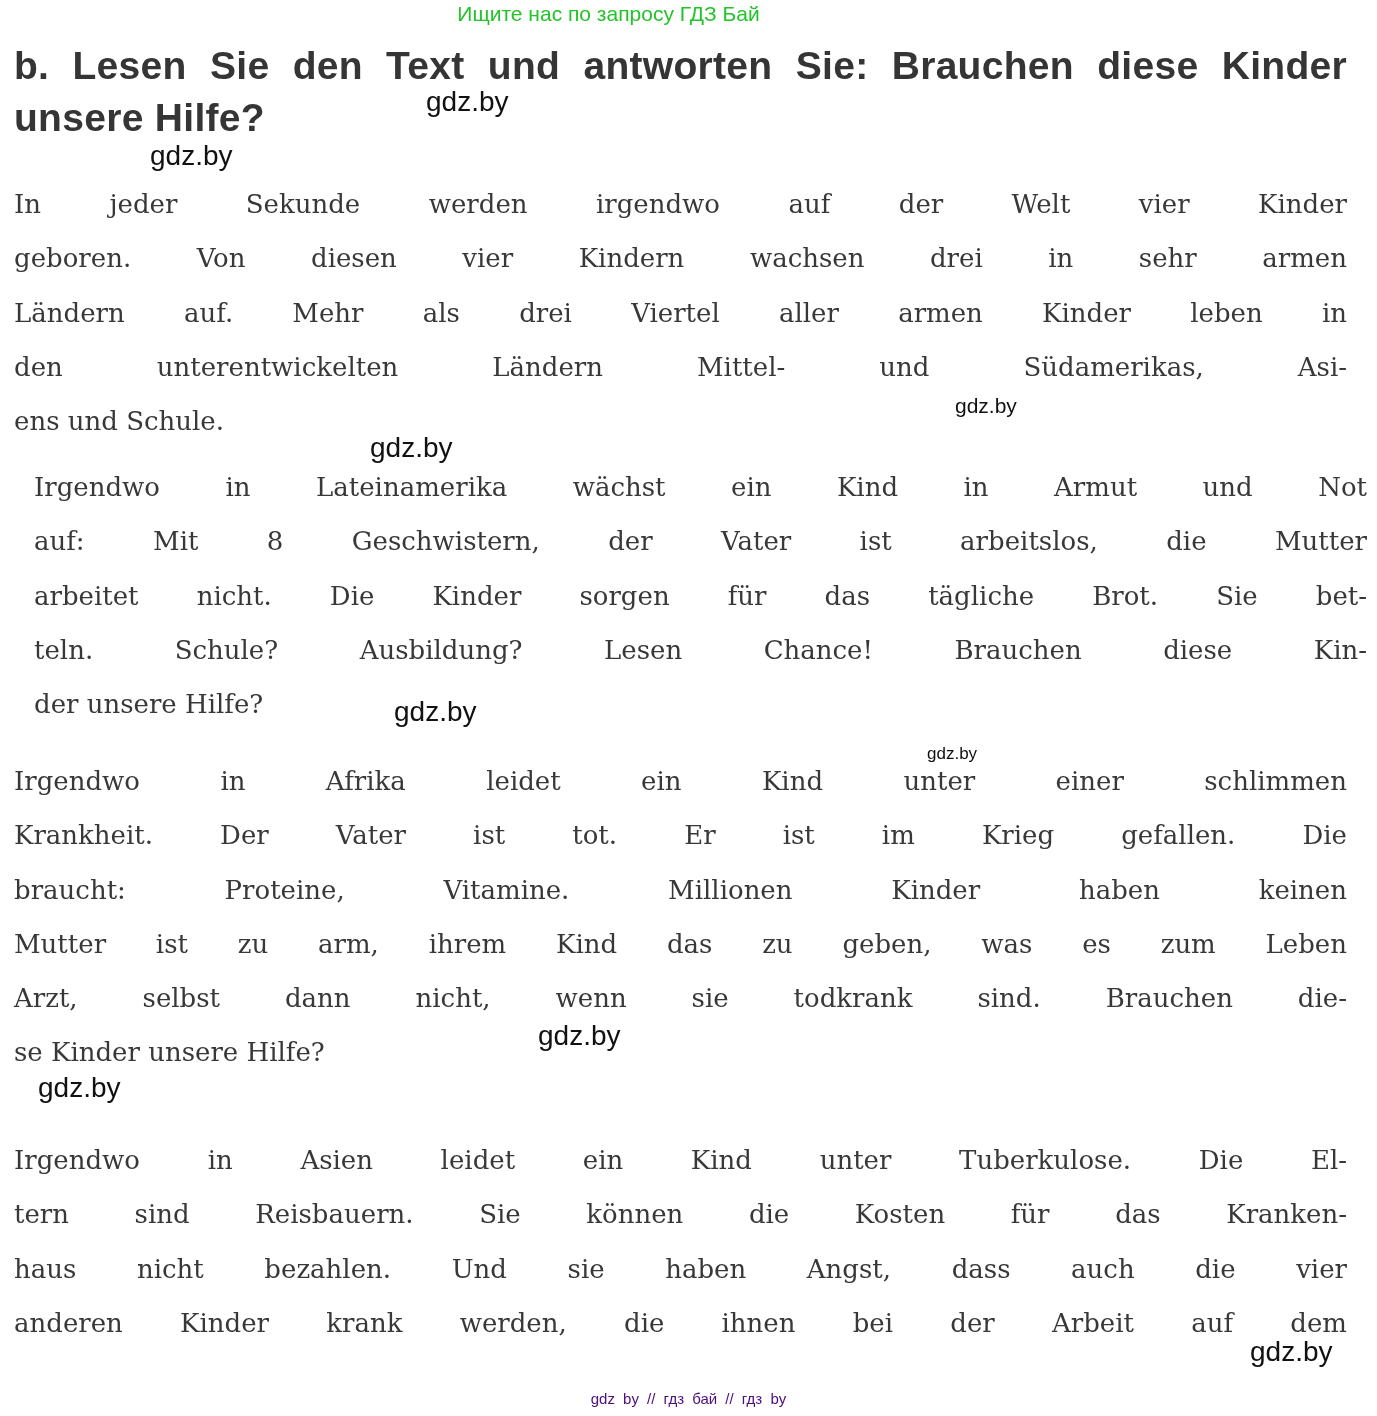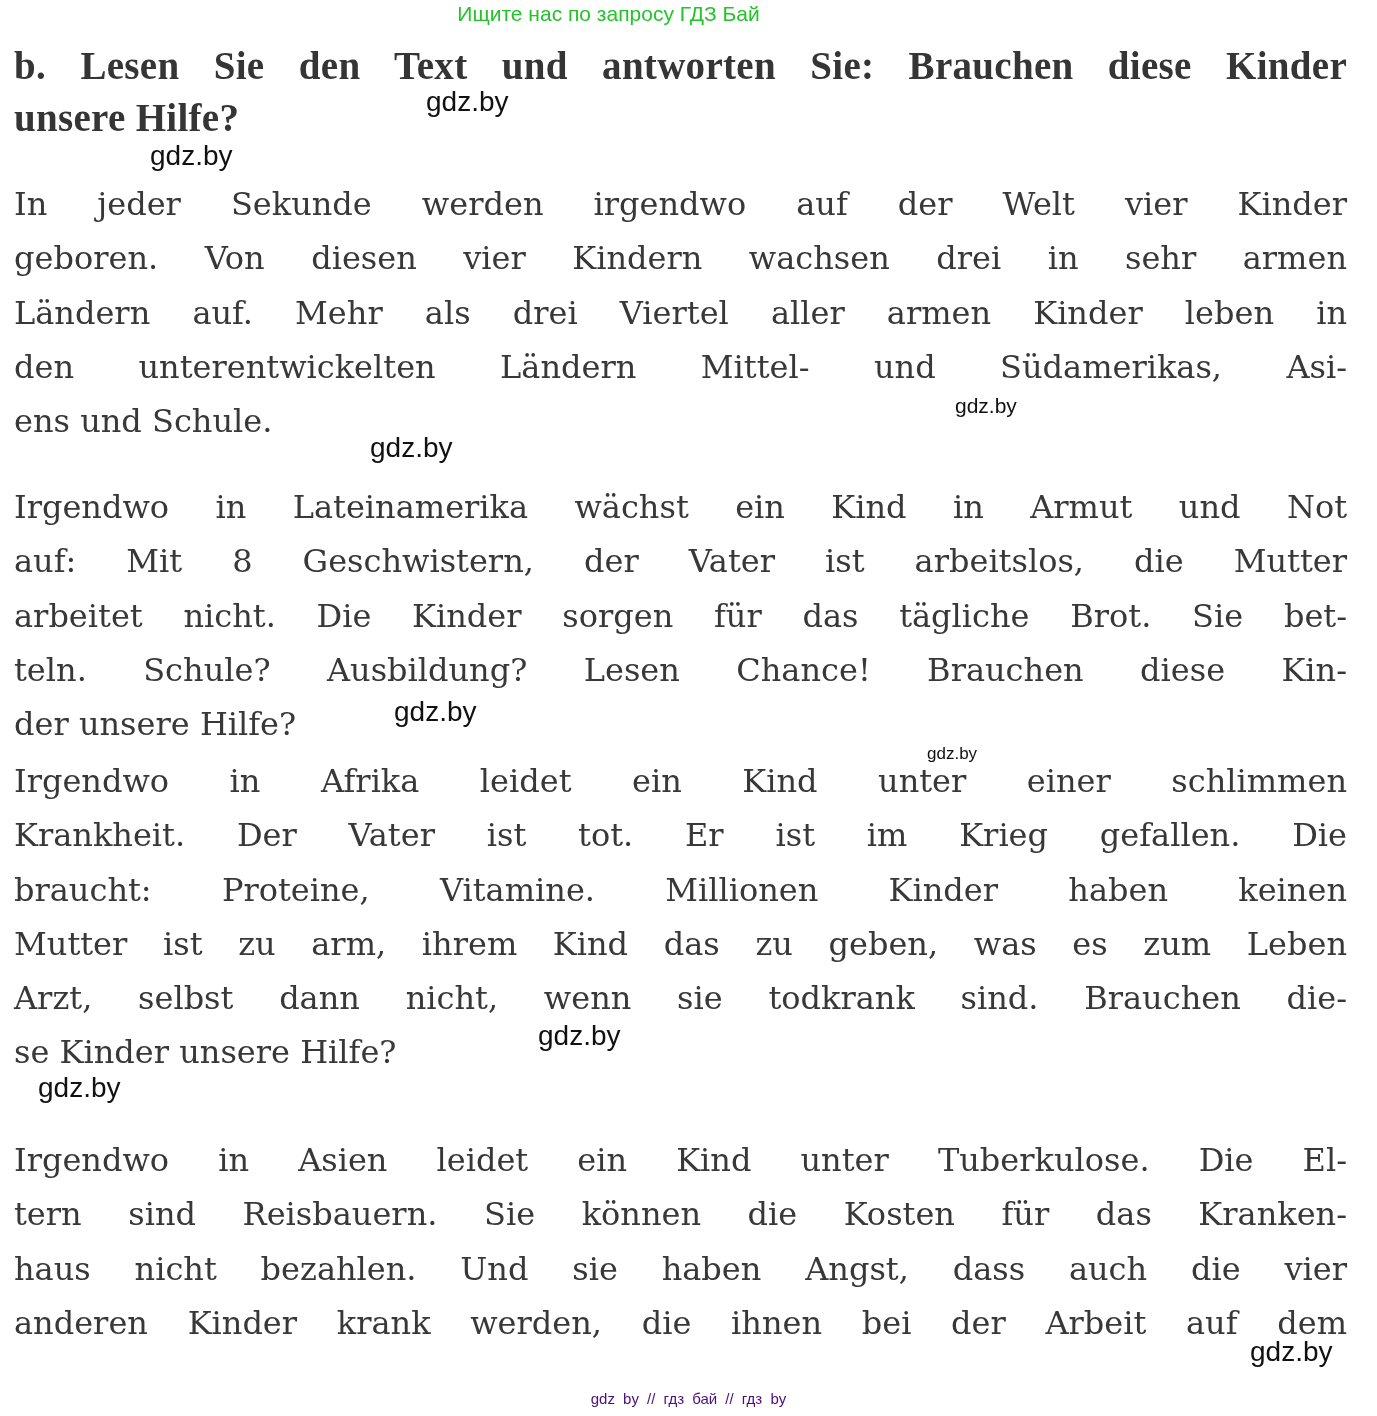--- a/index.html
+++ b/index.html
@@ -4,30 +4,30 @@
   <style>
     html, body { margin: 0; padding: 0; background: #ffffff; }
     body { width: 1377px; height: 1416px; position: relative; overflow: hidden; }
     .banner {
       position: absolute; left: 0; top: 0; width: 1217px; height: 28px;
       text-align: center; font-family: "Liberation Sans", sans-serif;
       font-size: 21px; line-height: 28px; color: #22c42a;
     }
     .heading {
       position: absolute; left: 14px; top: 40px; width: 1333px;
-      font-family: Liberation Serif, serif; font-weight: bold;
+      font-family: Liberation Sans, sans-serif; font-weight: bold;
       font-size: 39px; line-height: 52px; color: #353535;
       text-align: justify; text-align-last: left; margin: 0;
       letter-spacing: 0.3px;
     }
     .heading .line { display: block; text-align: justify; text-align-last: justify; }
     .heading .line.last { text-align-last: left; }
     .para {
       position: absolute; left: 14px; width: 1333px;
-      font-family: "DejaVu Serif", serif; font-size: 32px; line-height: 54.3px;
+      font-family: "DejaVu Serif", serif; font-size: 26px; line-height: 54.3px;
       color: #383838; margin: 0;
     }
     .para .line { display: block; white-space: nowrap; text-align: justify; text-align-last: justify; }
     .para .line.last { text-align-last: left; }
     .wm {
       position: absolute; font-family: "Liberation Sans", sans-serif;
       color: #111; white-space: nowrap;
     }
     .footer {
       position: absolute; left: 0; top: 1384px; width: 1377px; height: 30px;
@@ -46,21 +46,21 @@
 </h1>
 
 <p class="para" style="top:177px;">
   <span class="line">In jeder Sekunde werden irgendwo auf der Welt vier Kinder</span>
   <span class="line">geboren. Von diesen vier Kindern wachsen drei in sehr armen</span>
   <span class="line">Ländern auf. Mehr als drei Viertel aller armen Kinder leben in</span>
   <span class="line">den unterentwickelten Ländern Mittel- und Südamerikas, Asi-</span>
   <span class="line last">ens und Schule.</span>
 </p>
 
-<p class="para" style="top:480px;">
+<p class="para" style="top:460px;margin-left:20px;">
   <span class="line">Irgendwo in Lateinamerika wächst ein Kind in Armut und Not</span>
   <span class="line">auf: Mit 8 Geschwistern, der Vater ist arbeitslos, die Mutter</span>
   <span class="line">arbeitet nicht. Die Kinder sorgen für das tägliche Brot. Sie bet-</span>
   <span class="line">teln. Schule? Ausbildung? Lesen Chance! Brauchen diese Kin-</span>
   <span class="line last">der unsere Hilfe?</span>
 </p>
 
 <p class="para" style="top:754px;">
   <span class="line">Irgendwo in Afrika leidet ein Kind unter einer schlimmen</span>
   <span class="line">Krankheit. Der Vater ist tot. Er ist im Krieg gefallen. Die</span>

